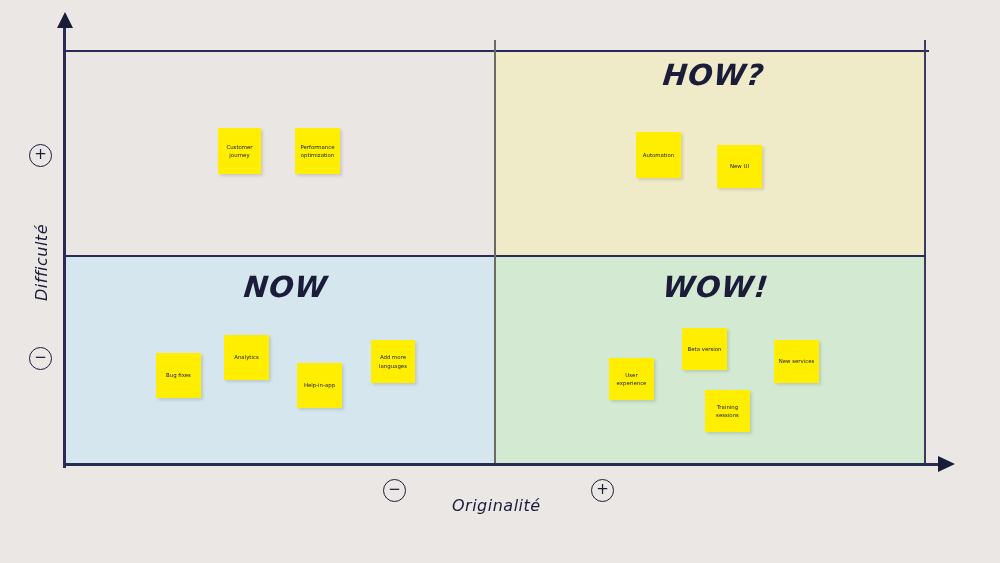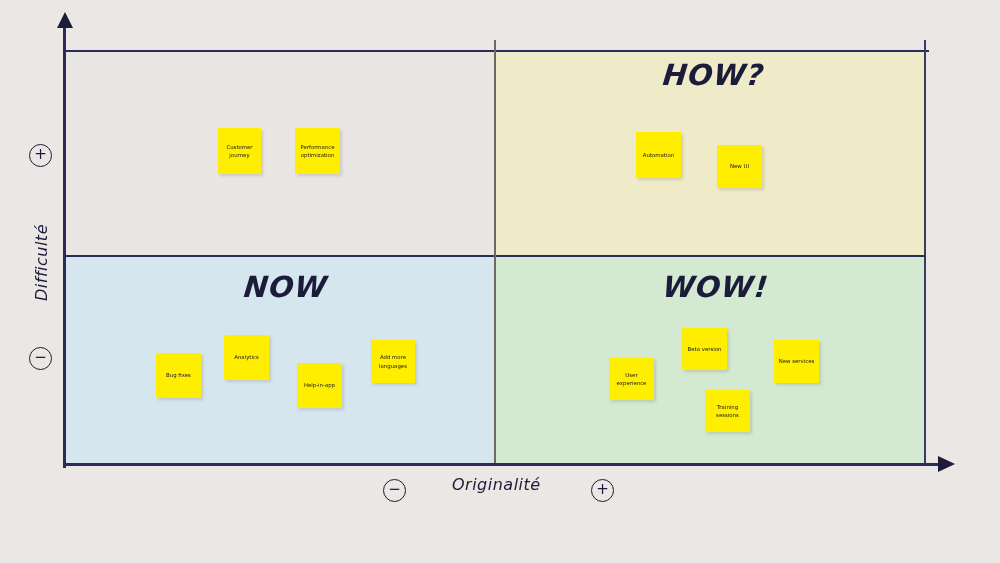--- a/index.html
+++ b/index.html
@@ -107,21 +107,21 @@
   .axis-name {
     position: absolute;
     font-family: "DejaVu Sans", sans-serif;
     font-style: italic;
     font-size: 16px;
     color: #1b1b3a;
     white-space: nowrap;
     letter-spacing: 0.5px;
   }
   .axis-name-x {
-    left: 452px; top: 475px; text-align: center;
+    left: 452px; top: 496px; text-align: center;
   }
   .axis-name-y {
     left: -4px; top: 253px;
     transform: rotate(-90deg);
     transform-origin: 50% 50%;
     width: 90px;
     text-align: center;
   }
 
   

